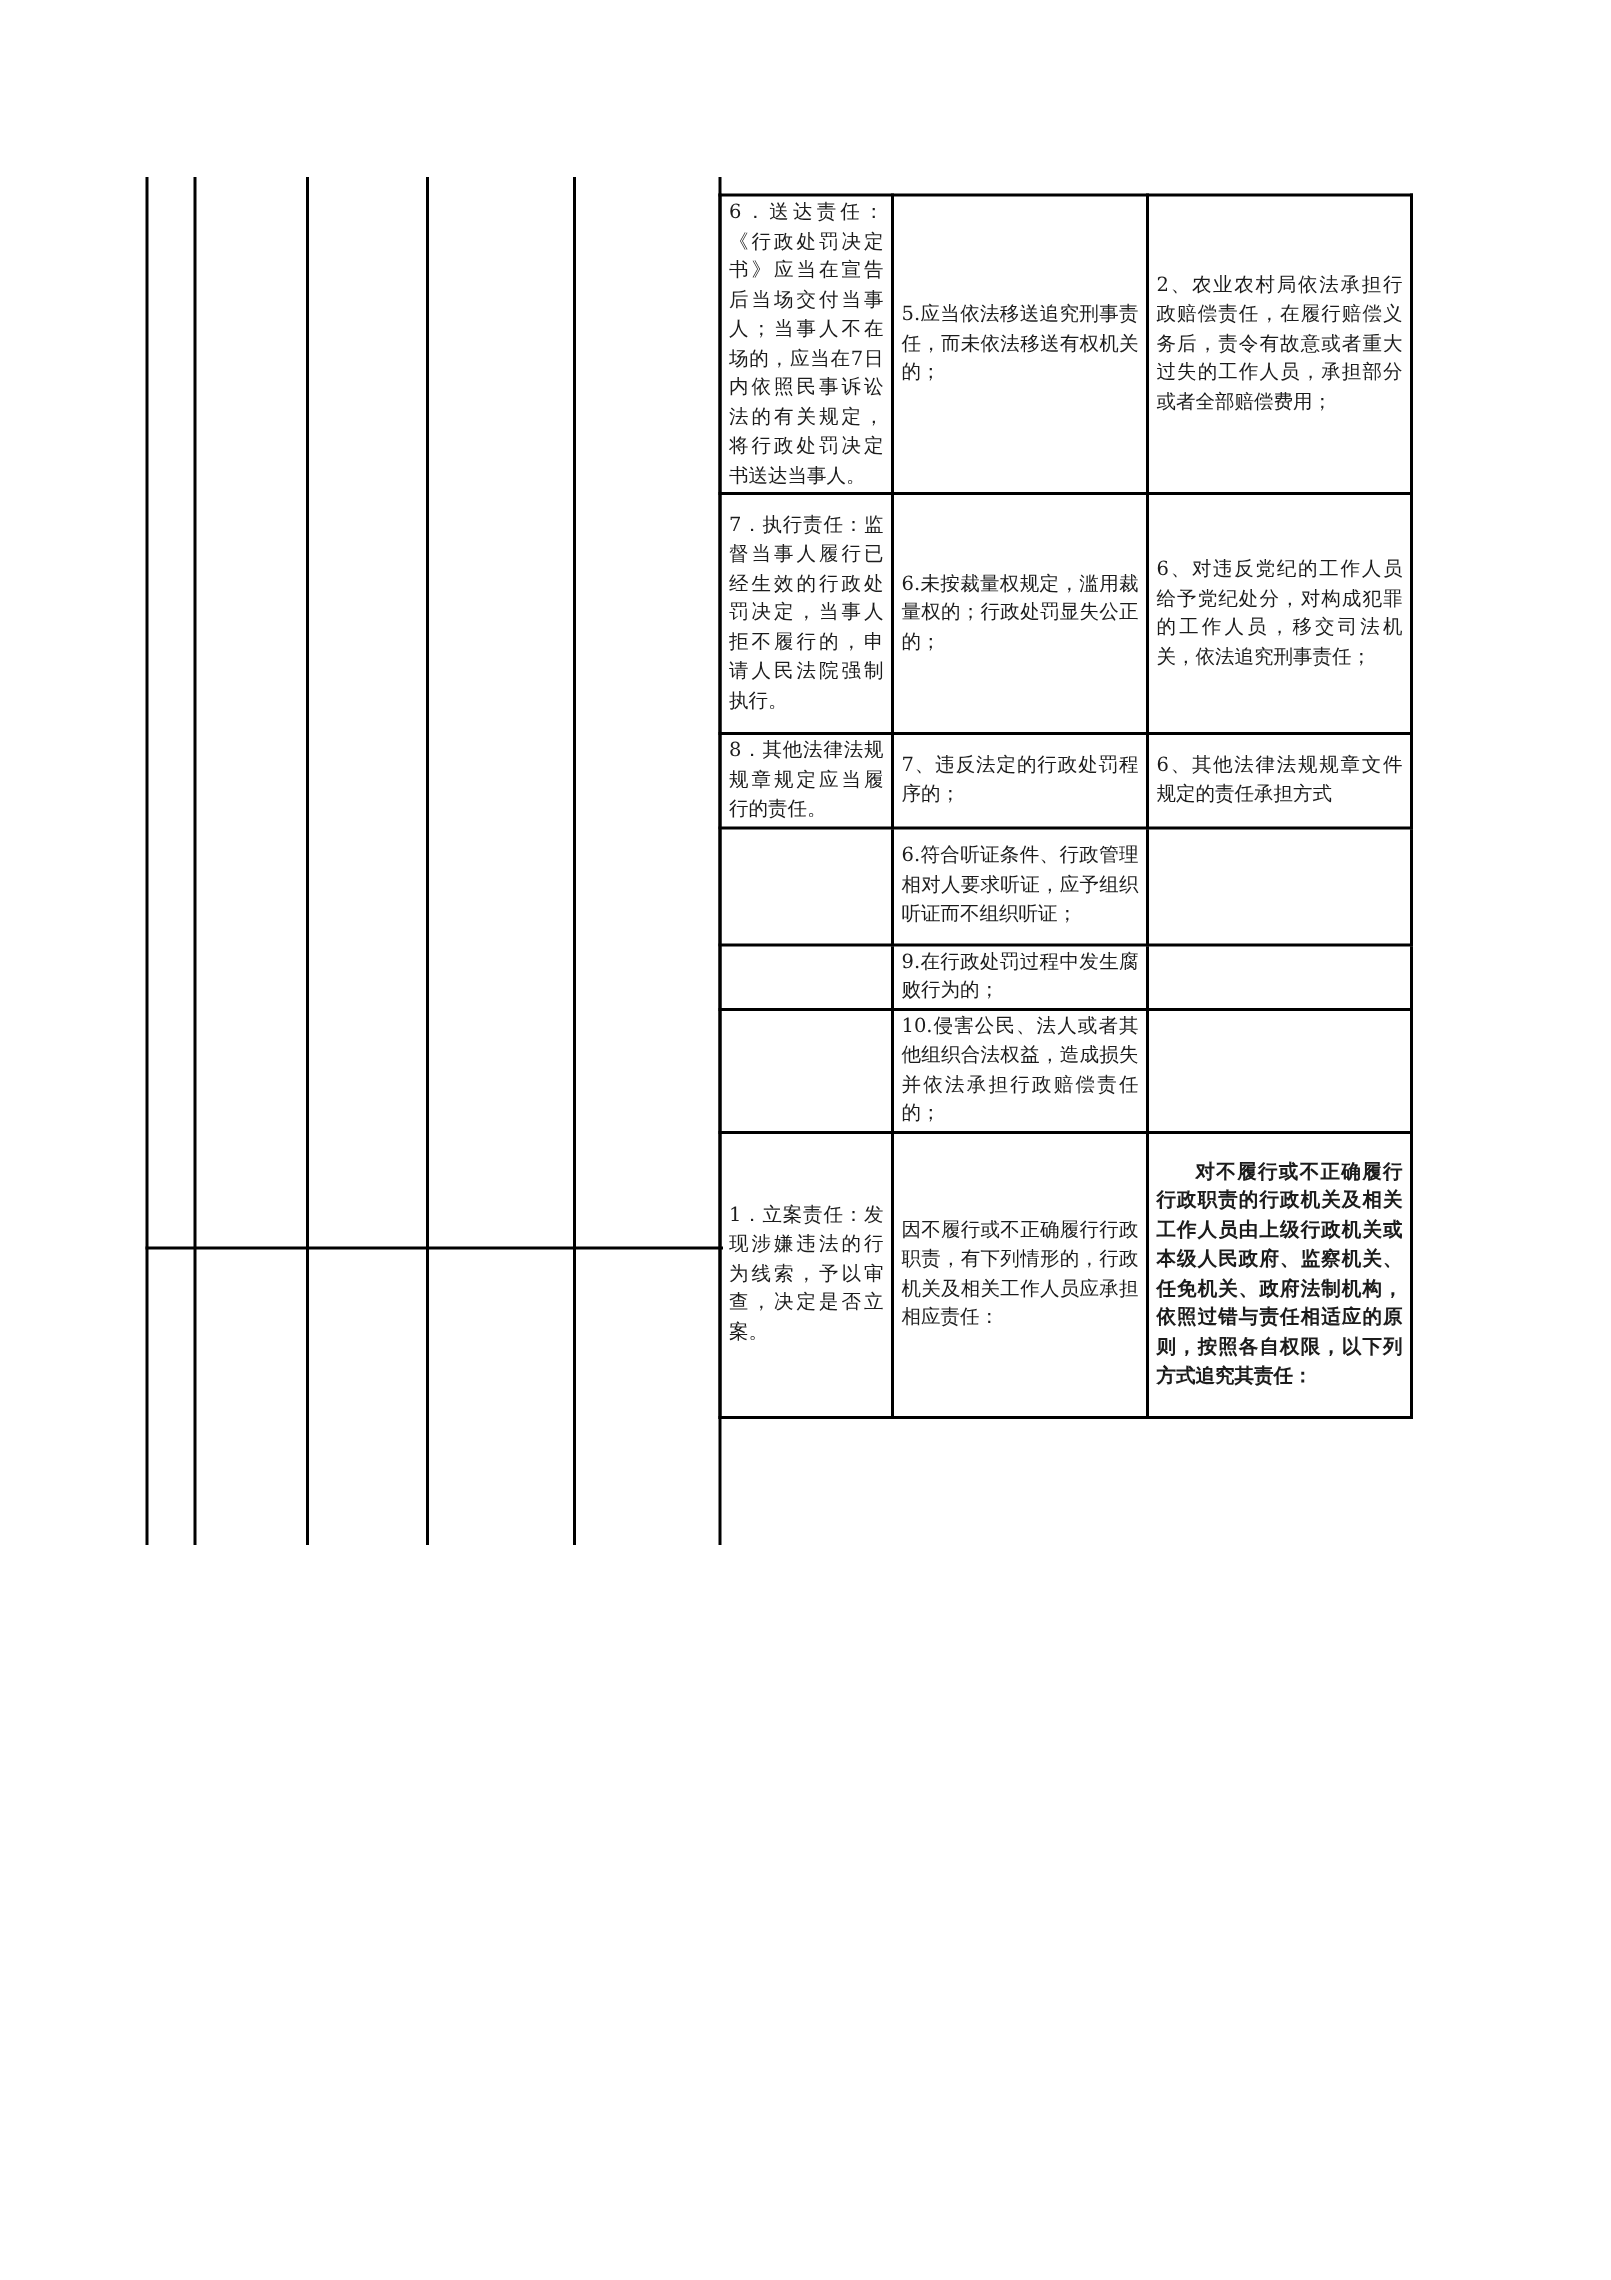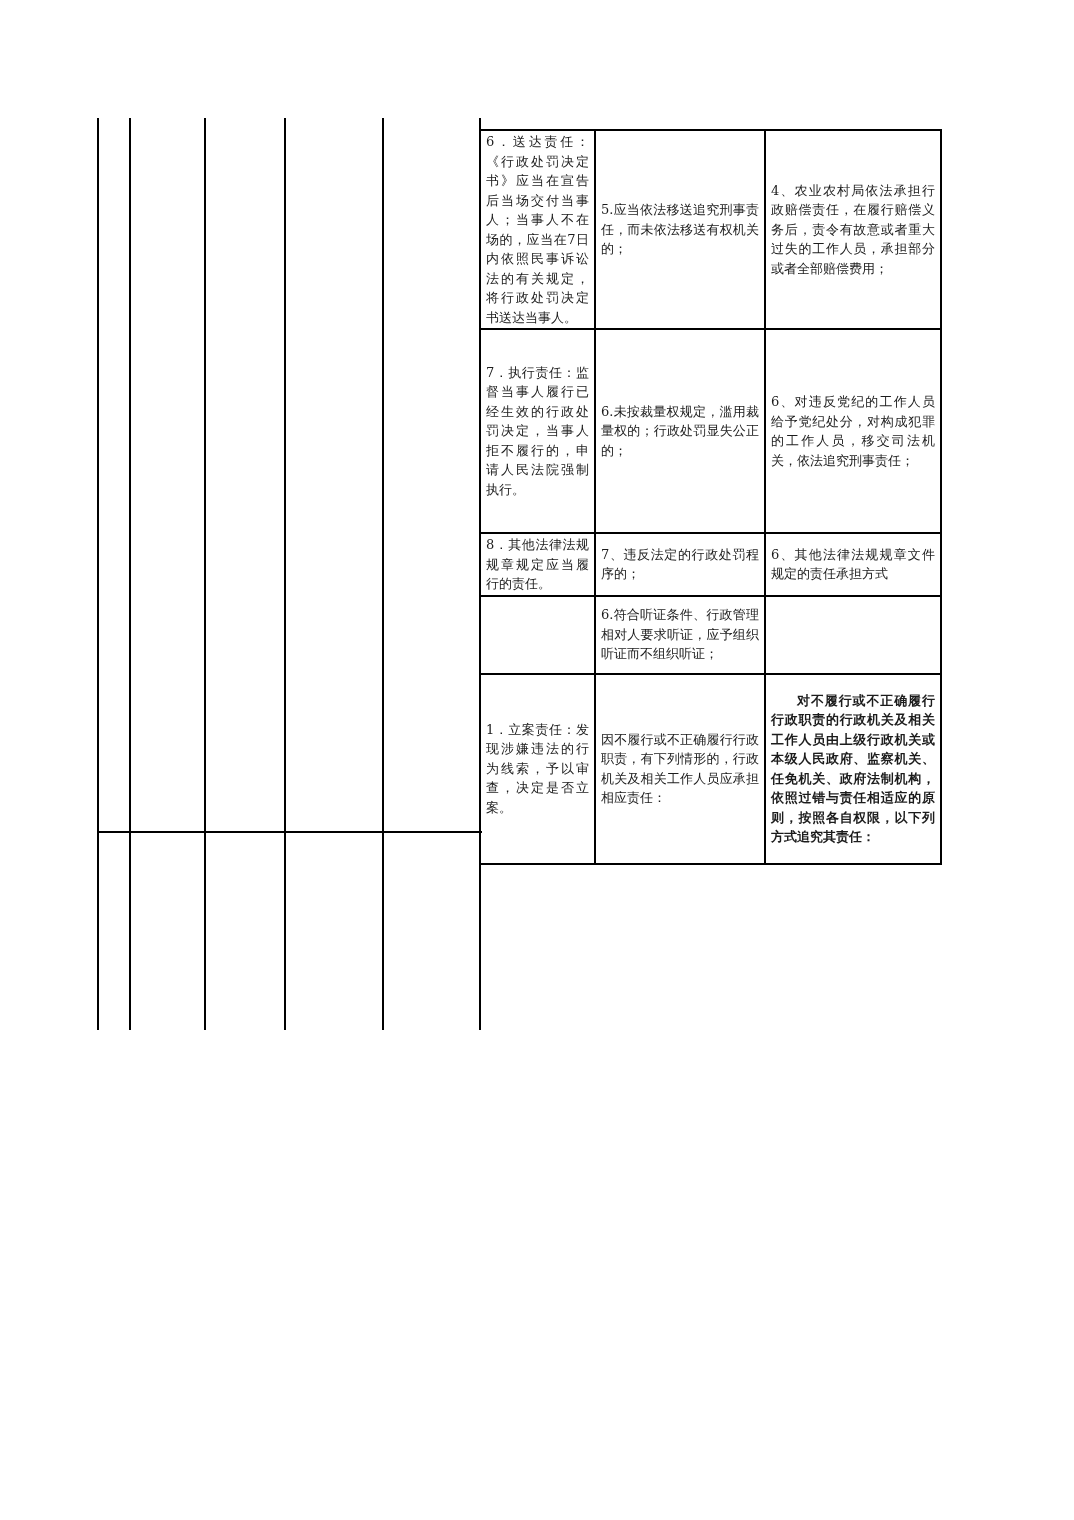--- a/index.html
+++ b/index.html
@@ -38,36 +38,46 @@
 <table class="main">
   <colgroup>
     <col style="width:115px">
     <col style="width:170px">
     <col style="width:176px">
   </colgroup>
   <tbody>
     <tr style="height:164px">
       <td>6．送达责任：《行政处罚决定书》应当在宣告后当场交付当事人；当事人不在场的，应当在7日内依照民事诉讼法的有关规定，将行政处罚决定书送达当事人。</td>
       <td>5.应当依法移送追究刑事责任，而未依法移送有权机关的；</td>
-      <td>4、农业农村局依法承担行政赔偿责任，在履行赔偿义务后，责令有故意或者重大过失的工作人员，承担部分或者全部赔偿费用；</td>
+      <td>2、农业农村局依法承担行政赔偿责任，在履行赔偿义务后，责令有故意或者重大过失的工作人员，承担部分或者全部赔偿费用；</td>
     </tr>
-    <tr style="height:204px">
+    <tr style="height:160px">
       <td>7．执行责任：监督当事人履行已经生效的行政处罚决定，当事人拒不履行的，申请人民法院强制执行。</td>
       <td>6.未按裁量权规定，滥用裁量权的；行政处罚显失公正的；</td>
       <td>6、对违反党纪的工作人员给予党纪处分，对构成犯罪的工作人员，移交司法机关，依法追究刑事责任；</td>
     </tr>
     <tr style="height:57px">
       <td>8．其他法律法规规章规定应当履行的责任。</td>
       <td>7、违反法定的行政处罚程序的；</td>
       <td>6、其他法律法规规章文件规定的责任承担方式</td>
     </tr>
     <tr style="height:78px">
       <td></td>
       <td>6.符合听证条件、行政管理相对人要求听证，应予组织听证而不组织听证；</td>
       <td></td>
     </tr>
+    <tr style="height:40px">
+      <td></td>
+      <td>9.在行政处罚过程中发生腐败行为的；</td>
+      <td></td>
+    </tr>
+    <tr style="height:79px">
+      <td></td>
+      <td>10.侵害公民、法人或者其他组织合法权益，造成损失并依法承担行政赔偿责任的；</td>
+      <td></td>
+    </tr>
     <tr style="height:190px">
       <td>1．立案责任：发现涉嫌违法的行为线索，予以审查，决定是否立案。</td>
       <td>因不履行或不正确履行行政职责，有下列情形的，行政机关及相关工作人员应承担相应责任：</td>
       <td class="indent">对不履行或不正确履行行政职责的行政机关及相关工作人员由上级行政机关或本级人民政府、监察机关、任免机关、政府法制机构，依照过错与责任相适应的原则，按照各自权限，以下列方式追究其责任：</td>
     </tr>
   </tbody>
 </table>
 
 </body></html>

